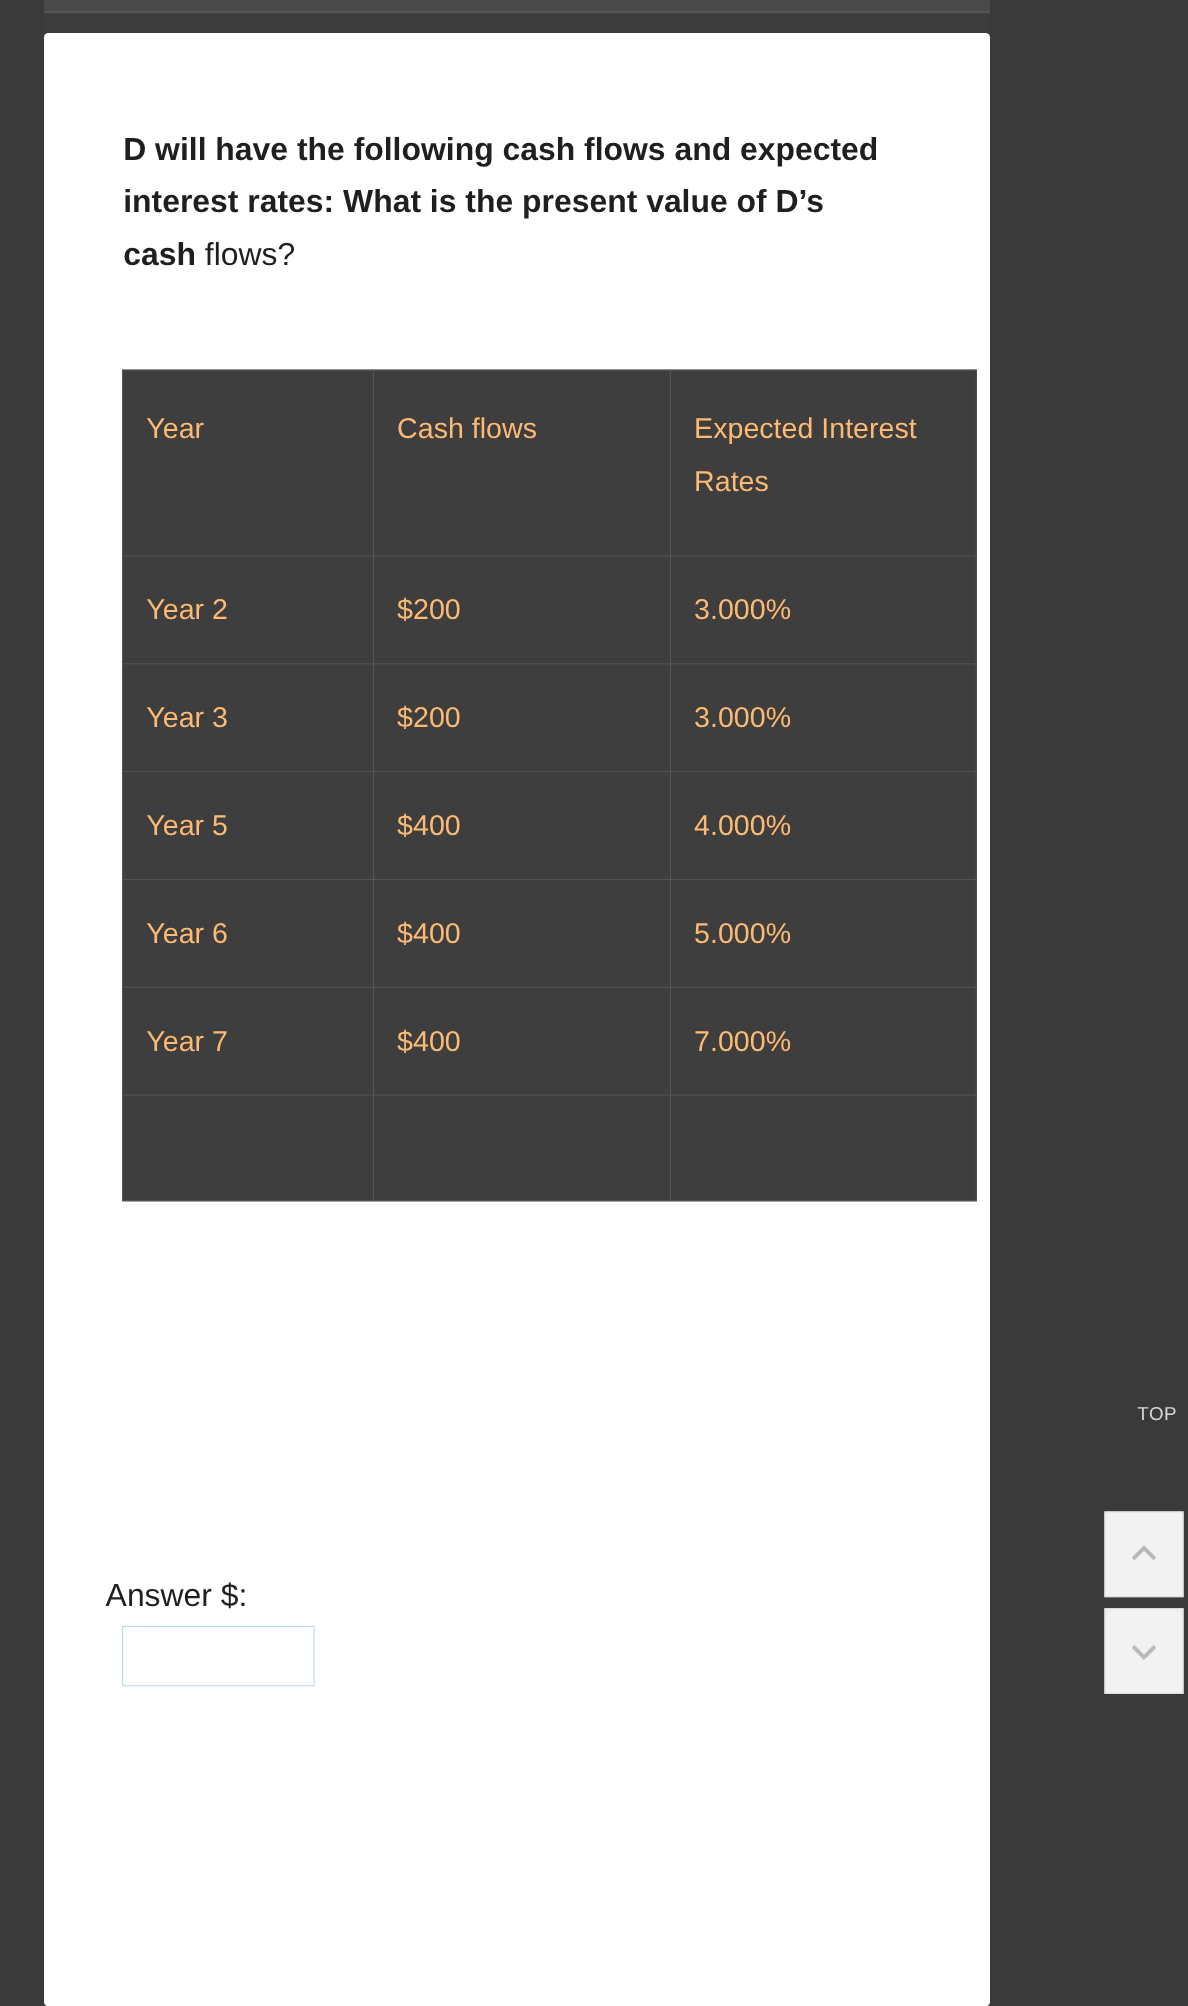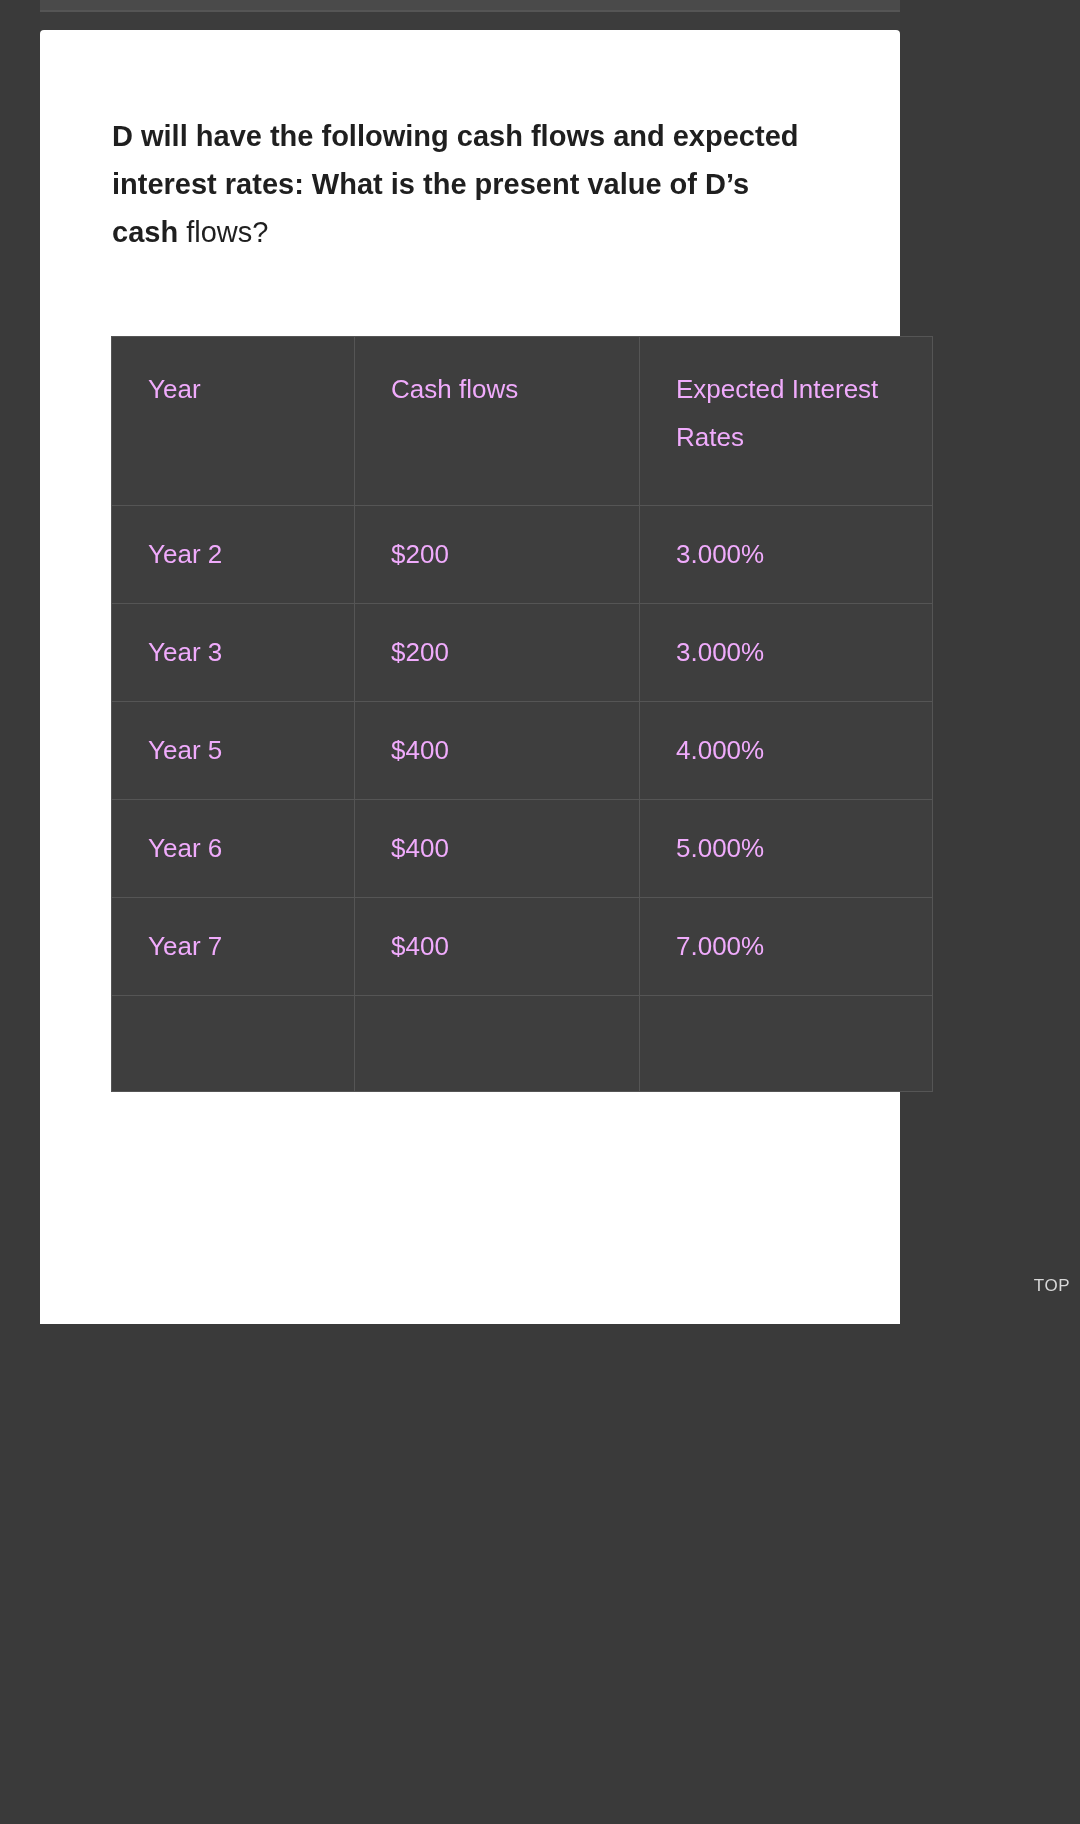--- a/index.html
+++ b/index.html
@@ -8,21 +8,21 @@
     background: #3a3a3a;
     width: 1080px;
     height: 1824px;
     overflow: hidden;
     font-family: "Liberation Sans", sans-serif;
   }
 
   .screen {
     position: relative;
     width: 1080px;
-    height: 1324px;
+    height: 1824px;
     background: #3c3c3c;
     overflow: hidden;
   }
 
   
   .frame-left {
     position: absolute;
     left: 0; top: 0;
     width: 40px; height: 1824px;
     background: #3a3a3a;
@@ -77,25 +77,25 @@
     position: absolute;
     left: 71px;
     top: 306px;
     width: 710px;
     border-collapse: collapse;
     background: #3e3e3e;
     table-layout: fixed;
   }
   .cf-table th, .cf-table td {
     border: 1px solid #555555;
-    color: #f0abfc;
+    color: #fdba74;
     font-size: 26px;
     font-weight: normal;
     text-align: left;
-    padding: 0 0 0 36px;
+    padding: 0 0 0 21px;
     vertical-align: middle;
     background: #3e3e3e;
   }
   .cf-table thead th {
     height: 140px;
     vertical-align: top;
     padding-top: 28px;
     line-height: 48px;
   }
   .cf-table tbody td {

